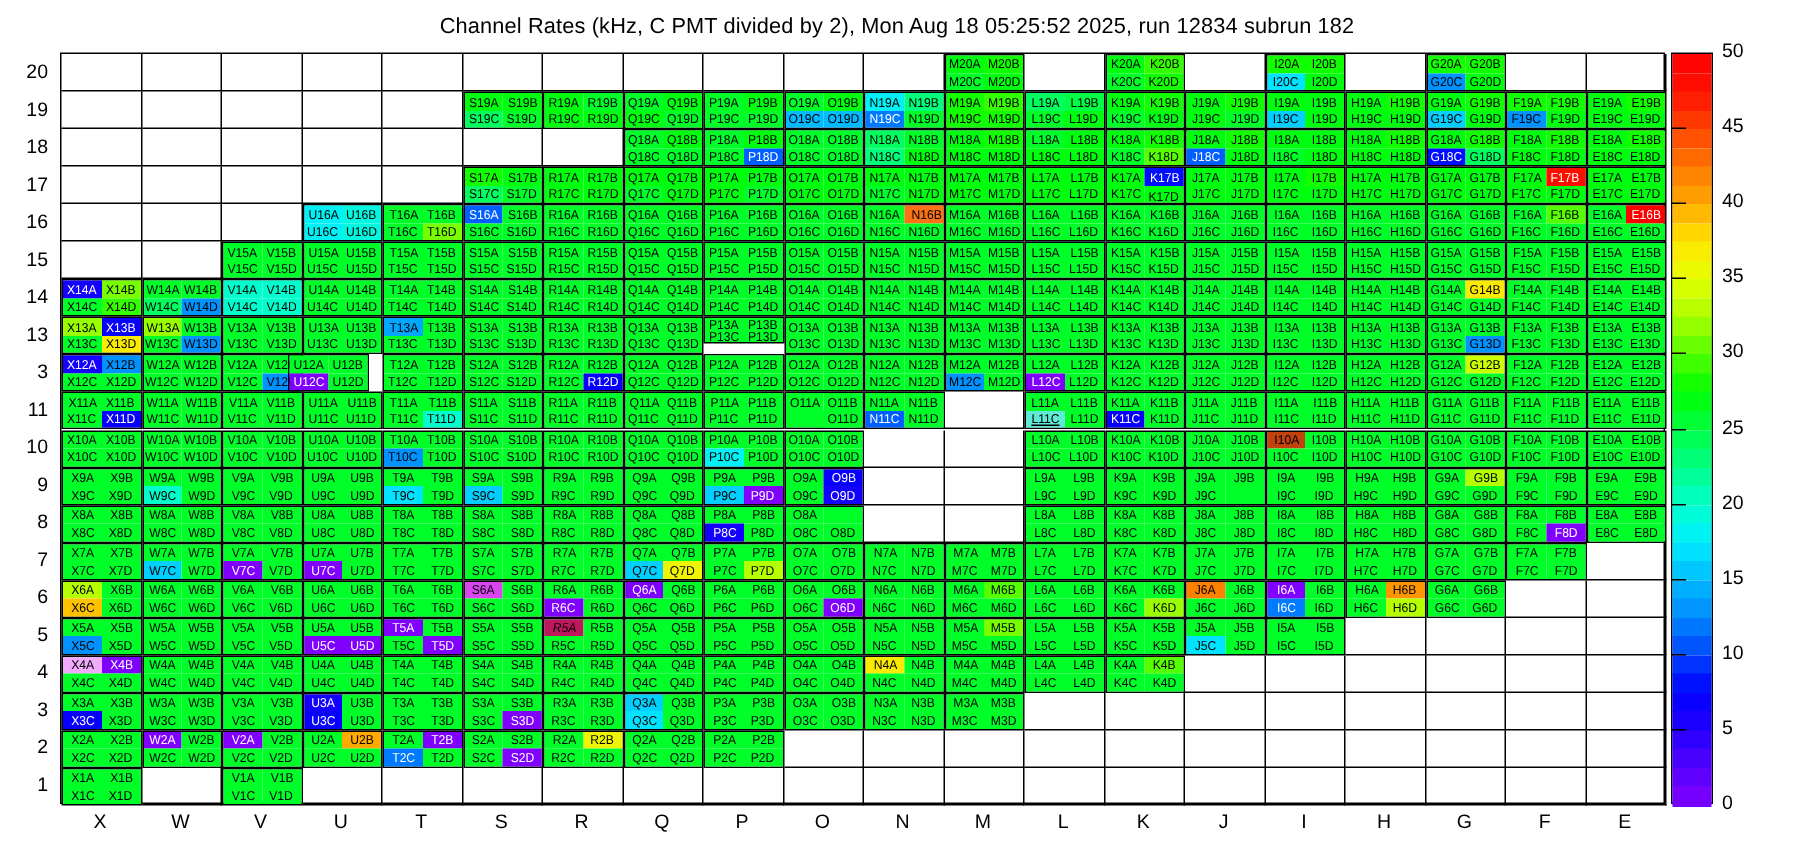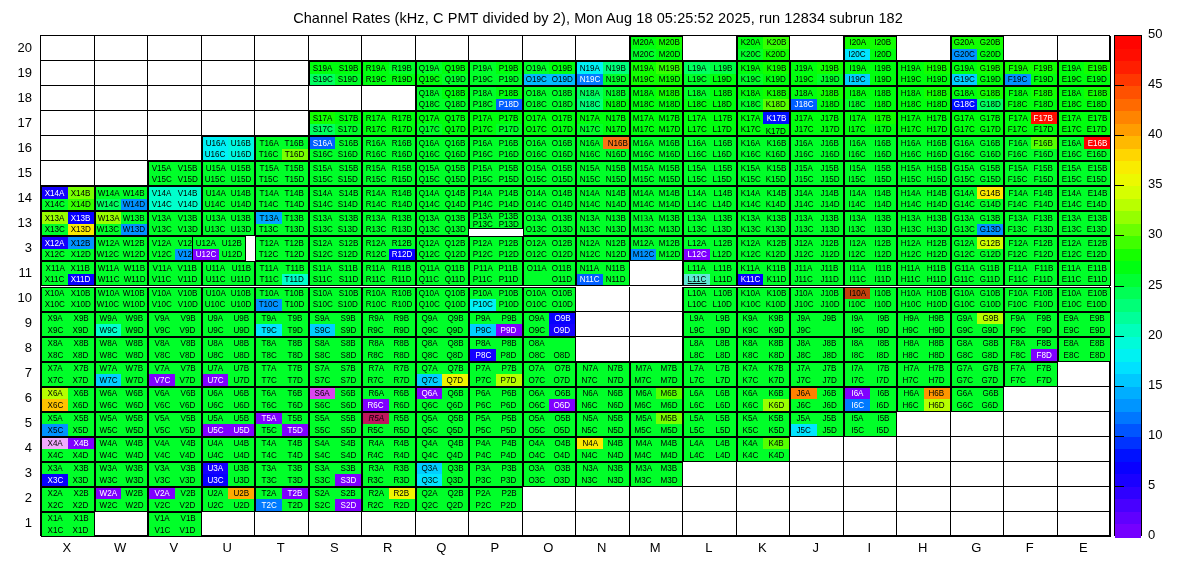--- a/index.html
+++ b/index.html
@@ -1661,21 +1661,21 @@
             <span style="color: rgb(0, 0, 0);">N13B</span>
           </div>
           <div class="sub sC" style="background: rgb(0, 255, 41);">
             <span style="color: rgb(0, 0, 0);">N13C</span>
           </div>
           <div class="sub sD" style="background: rgb(0, 255, 41);">
             <span style="color: rgb(0, 0, 0);">N13D</span>
           </div>
         </div>
         <div class="mod filled" style="left: 588.5px; top: 175.35px; width: 53.5px; height: 25.05px;">
-          <div class="sub sA" style="background: rgb(0, 255, 41); font-family: Liberation Serif, serif;">
+          <div class="sub sA" style="background: rgb(0, 255, 41);">
             <span style="color: rgb(0, 0, 0);">M13A</span>
           </div>
           <div class="sub sB" style="background: rgb(0, 255, 41);">
             <span style="color: rgb(0, 0, 0);">M13B</span>
           </div>
           <div class="sub sC" style="background: rgb(0, 255, 41);">
             <span style="color: rgb(0, 0, 0);">M13C</span>
           </div>
           <div class="sub sD" style="background: rgb(0, 255, 41);">
             <span style="color: rgb(0, 0, 0);">M13D</span>

